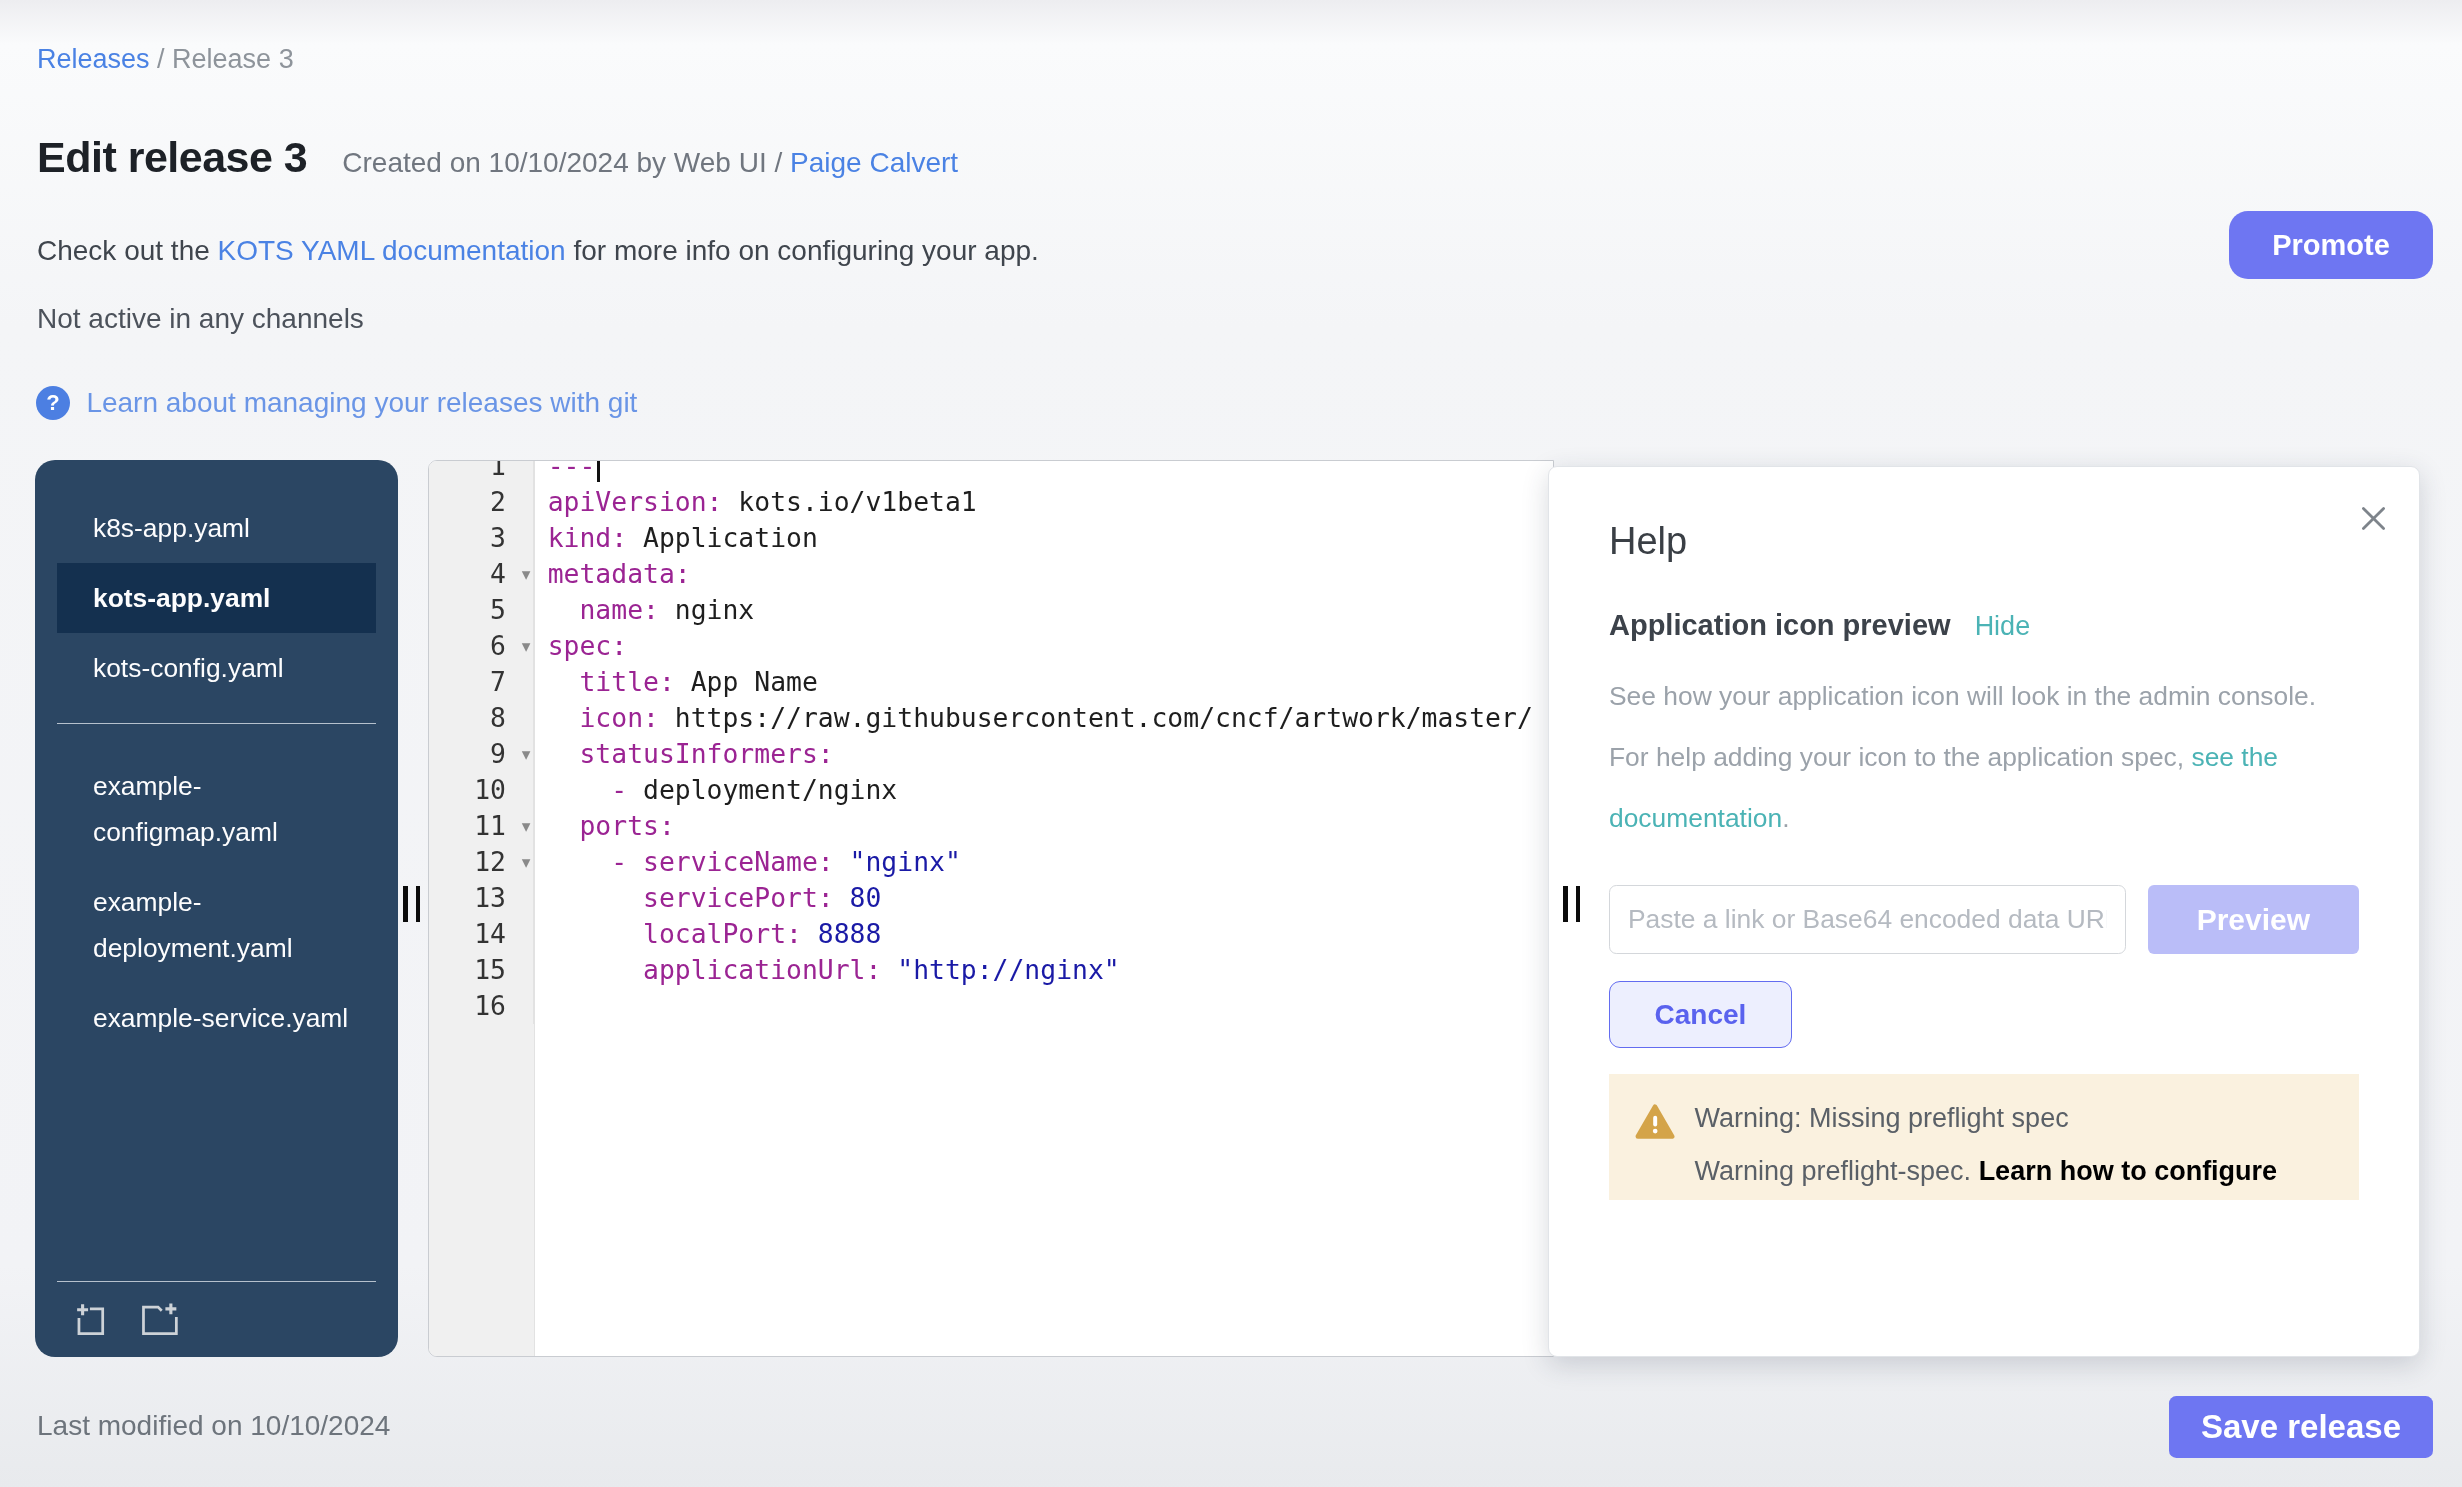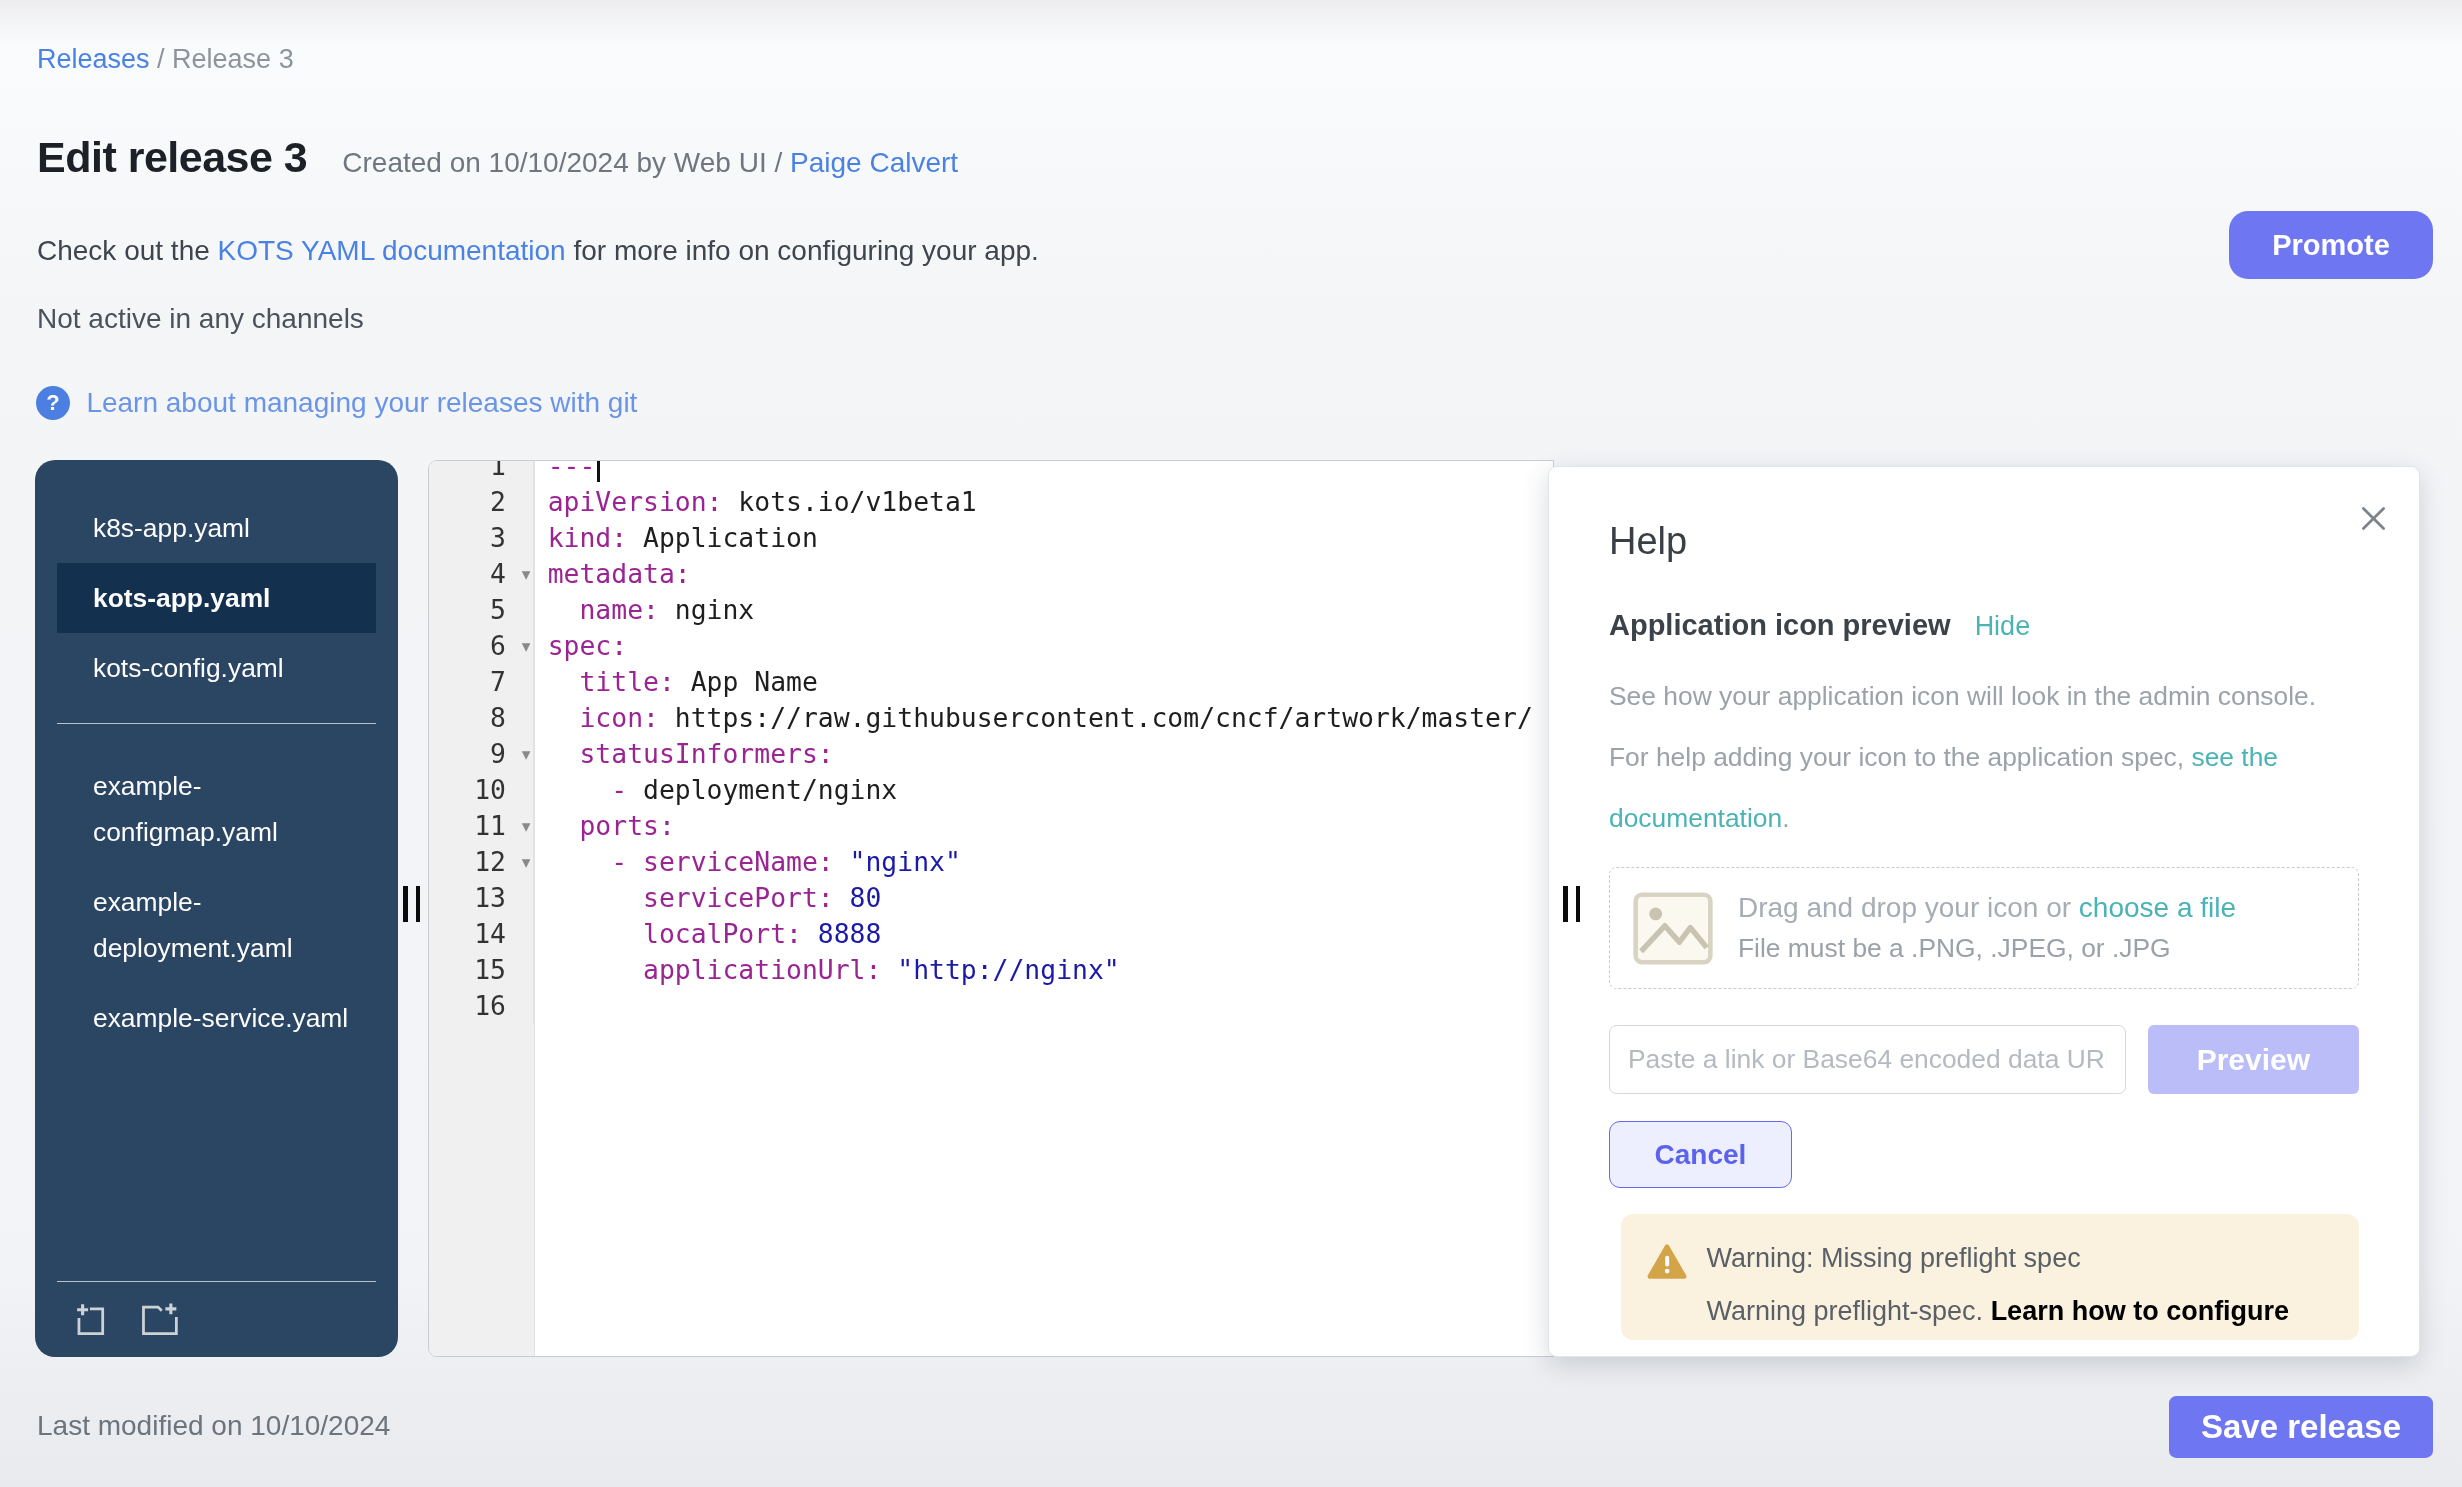--- a/index.html
+++ b/index.html
@@ -82,22 +82,22 @@
   .dz-line2{font-size:26.4px;color:#9aa1a8;margin-top:9px;}
   .input-row{margin-top:36px;display:flex;gap:22px;}
   .link-input{width:526px;height:69px;border:1.8px solid #d4d7db;border-radius:7.3px;font-size:26.4px;
       padding:0 18px;color:#444;outline:none;box-sizing:border-box;font-family:inherit;
       white-space:nowrap;overflow:hidden;}
   .link-input::placeholder{color:#b5bac1;}
   .preview-btn{width:215px;height:69px;background:#babdf8;border:none;border-radius:6px;color:#fff;
       font-size:30px;font-weight:700;font-family:inherit;cursor:default;}
   .cancel-btn{margin-top:27px;width:183px;height:67px;background:#edeffe;border:1.8px solid #636cf0;
       border-radius:11px;color:#5a62ee;font-size:28px;font-weight:700;font-family:inherit;cursor:pointer;}
-  .warning-box{margin-top:26.4px;background:#faf1df;border-radius:12px;height:126px;overflow:hidden;
-      box-sizing:border-box;padding:29px 25.5px 0 25.5px;display:flex;align-items:flex-start;margin-left:12px;}
+  .warning-box{margin-top:26.4px;background:#faf1df;border-radius:0;height:126px;overflow:hidden;
+      box-sizing:border-box;padding:29px 25.5px 0 25.5px;display:flex;align-items:flex-start;}
   .warn-texts{margin-left:20px;}
   .warn-line1{font-size:27px;color:#5a6067;}
   .warn-line2{font-size:27px;color:#5a6067;margin-top:22px;}
   .warn-link{color:#000000;font-weight:600;cursor:pointer;}
 
   
   .last-modified{position:absolute;left:37px;top:1410px;font-size:28px;color:#6d747c;}
   .save-btn{position:absolute;left:2169px;top:1396px;width:264px;height:62px;background:#6e76f2;
       border:none;border-radius:7.3px;color:#fff;font-size:33px;font-weight:700;font-family:inherit;
       cursor:pointer;}
@@ -242,33 +242,20 @@
       </svg>
     </button>
     <h2 class="help-title">Help</h2>
     <div class="aip-row">
       <span class="aip-title">Application icon preview</span>
       <span class="teal-link hide-link">Hide</span>
     </div>
     <div class="help-para">
       <span>See how your application icon will look in the admin console. For help adding your icon to the application spec, </span><span class="teal-link">see the documentation</span><span>.</span>
     </div>
-    <div class="dropzone">
-      <svg width="82" height="75" viewBox="0 0 90 82">
-        <rect x="4" y="4" width="82" height="74" rx="7" fill="#fbf8ef" stroke="#d8d3c3" stroke-width="5"></rect>
-        <circle cx="26" cy="25" r="7" fill="#c9c3b1"></circle>
-        <path d="M10 66 L36 38 L52 56 L64 40 L82 62" fill="none" stroke="#c9c3b1" stroke-width="6" stroke-linejoin="round"></path>
-      </svg>
-      <div class="dz-text">
-        <div class="dz-line1">
-          <span>Drag and drop your icon or </span><span class="teal-link">choose a file</span>
-        </div>
-        <div class="dz-line2">File must be a .PNG, .JPEG, or .JPG</div>
-      </div>
-    </div>
     <div class="input-row">
       <input class="link-input" type="text" placeholder="Paste a link or Base64 encoded data URL" style="">
       <button class="preview-btn">Preview</button>
     </div>
     <button class="cancel-btn">Cancel</button>
     <div class="warning-box">
       <svg width="40" height="38" viewBox="0 0 44 42">
         <path d="M22 4 L41 37 H3 Z" fill="#d4a449" stroke="#d4a449" stroke-width="5" stroke-linejoin="round"></path>
         <rect x="20" y="14" width="4.4" height="12" rx="2.2" fill="#fff"></rect>
         <circle cx="22.2" cy="31" r="2.6" fill="#fff"></circle>

